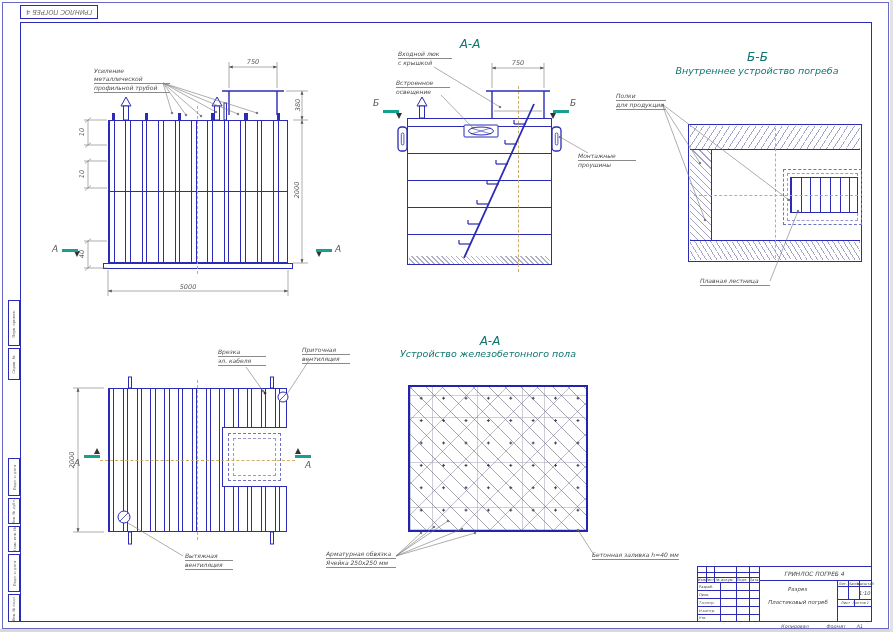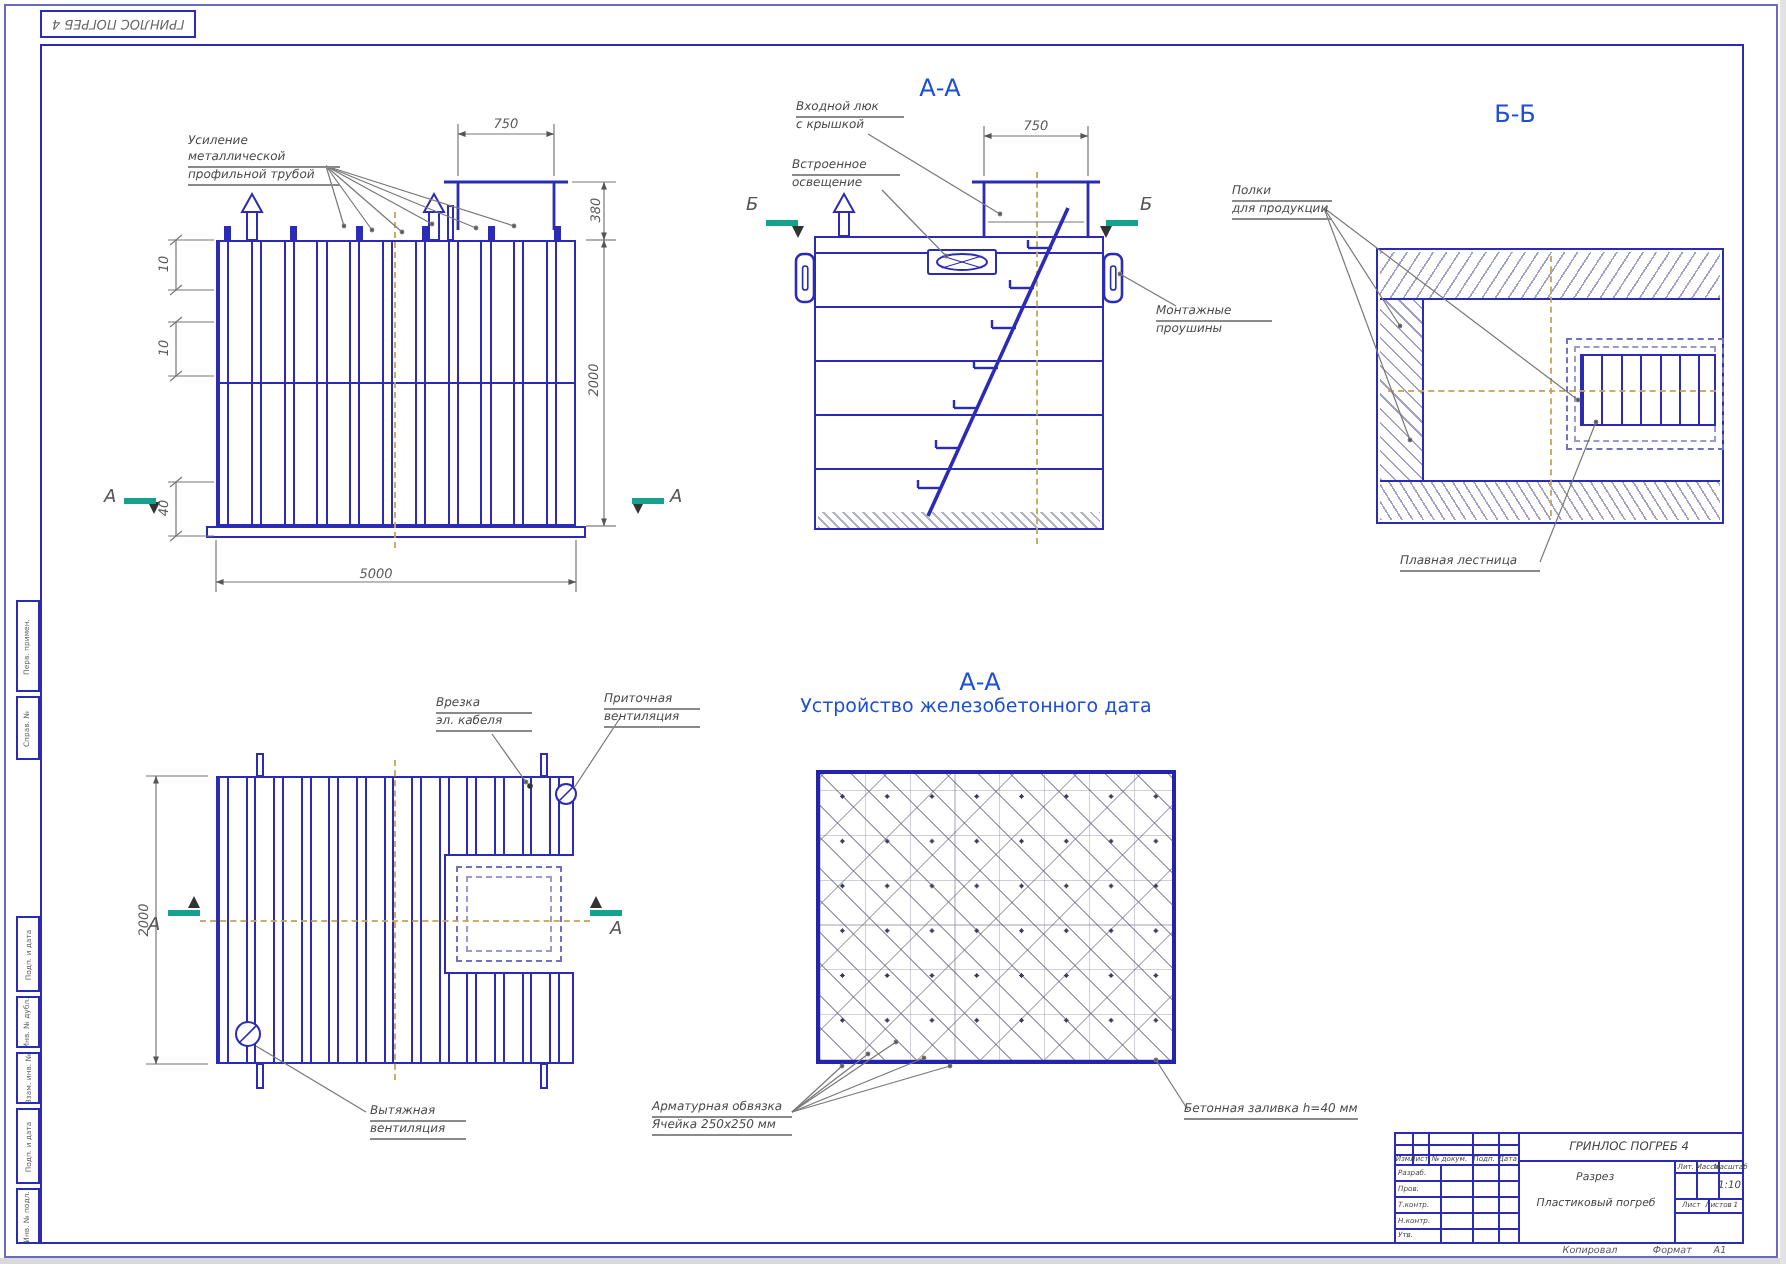--- a/index.html
+++ b/index.html
@@ -9,21 +9,21 @@
   
   .outer{left:2px;top:2px;width:887px;height:627px;border:1px solid #6a6ac6;}
   .frame{left:20px;top:22px;width:852px;height:600px;border:1.8px solid #2b2bb5;}
   .edge-b{left:0;top:629px;width:893px;height:3px;background:#d9d9d9;}
   .edge-r{left:890px;top:0;width:3px;height:632px;background:#e2e2e2;}
   
   .lbl{font-style:italic;font-size:6px;line-height:8px;color:#4a4a4a;z-index:9;}
   .lbl .u{border-bottom:0.7px solid #8a8a8a;display:block;}
   .dim{font-style:italic;font-size:6.5px;color:#5a5a5a;text-align:center;z-index:9;}
   .vdim{transform:rotate(-90deg);}
-  .vtitle{color:#1d4ed8;text-align:center;z-index:9;}
+  .vtitle{font-style:italic;color:#0f766e;text-align:center;z-index:9;}
   .secl{font-style:italic;font-size:9px;color:#555;z-index:9;}
   
   .ribs-front{left:108px;top:120px;width:180px;height:143px;border:1.8px solid #2b2bb5;
     background:
       linear-gradient(#2b2bb5,#2b2bb5) 0 50%/100% 1.2px no-repeat,
       repeating-linear-gradient(90deg,#2b2bb5 0 1px,transparent 1px 4.6px,#2b2bb5 4.6px 5.6px,transparent 5.6px 16.4px);}
   .nubs{left:112px;top:113px;width:172px;height:7px;
     background:repeating-linear-gradient(90deg,#2b2bb5 0 3.5px,transparent 3.5px 33px);}
   .base{left:103px;top:263px;width:190px;height:6px;border:1.6px solid #2b2bb5;background:#fff;}
   .aa-body{left:407px;top:118px;width:145px;height:147px;border:1.8px solid #2b2bb5;
@@ -121,39 +121,40 @@
   <div class="abs nubs"></div>
   <div class="abs base"></div>
   <div class="abs cl" style="left:197px;top:106px;height:168px;"></div>
 
   <div class="abs vtitle" style="left:440px;top:37px;width:60px;font-size:12px;">А-А</div>
   <div class="abs aa-body"></div>
   <div class="abs aa-floor"></div>
   <div class="abs cl" style="left:518px;top:86px;height:186px;"></div>
 
   <div class="abs vtitle" style="left:700px;top:50px;width:115px;font-size:12px;">Б-Б</div>
+  <div class="abs vtitle" style="left:652px;top:65px;width:210px;font-size:9.5px;">Внутреннее устройство погреба</div>
   <div class="abs bb-box"></div>
   <div class="abs bb-top"></div>
   <div class="abs bb-left"></div>
   <div class="abs bb-bot"></div>
   <div class="abs clh" style="left:694px;top:195px;width:164px;"></div>
   <div class="abs cl" style="left:775px;top:128px;height:130px;"></div>
   <div class="abs dash1"></div>
   <div class="abs dash2"></div>
   <div class="abs bb-shelf"></div>
 
   <div class="abs ribs-plan"></div>
   <div class="abs cl" style="left:197px;top:380px;height:160px;"></div>
   <div class="abs clh" style="left:100px;top:460px;width:195px;"></div>
   <div class="abs patch"></div>
   <div class="abs pd1"></div>
   <div class="abs pd2"></div>
 
   <div class="abs vtitle" style="left:455px;top:334px;width:70px;font-size:12px;">А-А</div>
-  <div class="abs vtitle" style="left:388px;top:348px;width:200px;font-size:9.5px;">Устройство железобетонного дата</div>
+  <div class="abs vtitle" style="left:388px;top:348px;width:200px;font-size:9.5px;">Устройство железобетонного пола</div>
   <div class="abs floor-sq"></div>
 
   <svg class="ovl" width="893" height="632" viewBox="0 0 893 632">
     <defs>
       <marker id="ar" viewBox="0 0 10 10" refX="9" refY="5" markerWidth="7" markerHeight="7" orient="auto-start-reverse">
         <path d="M0,1.5 L9,5 L0,8.5 z" fill="#555"></path>
       </marker>
     </defs>
 
     <g stroke="#777" stroke-width="0.6" fill="none">

